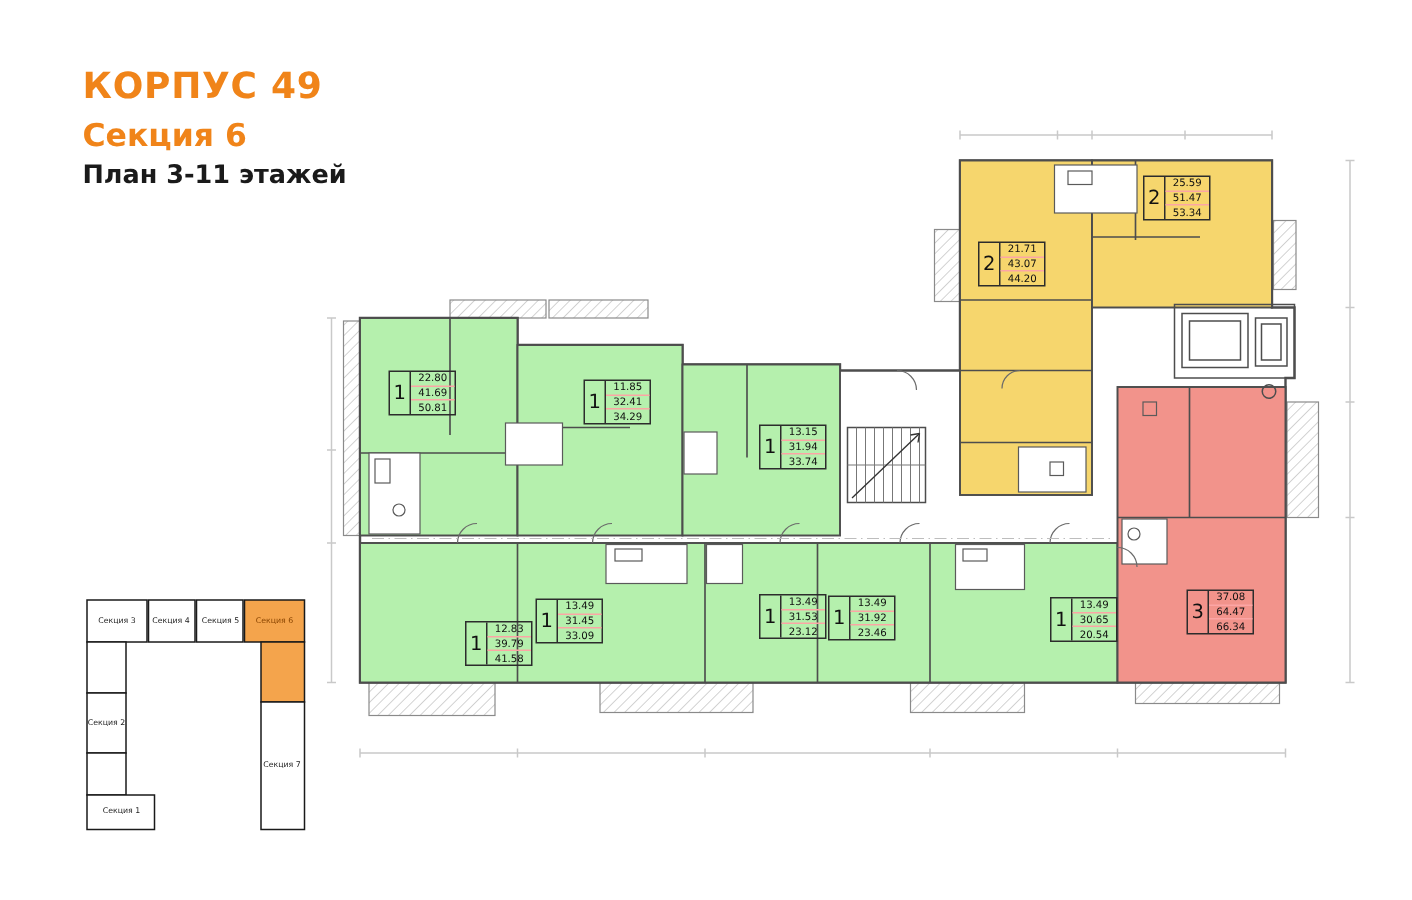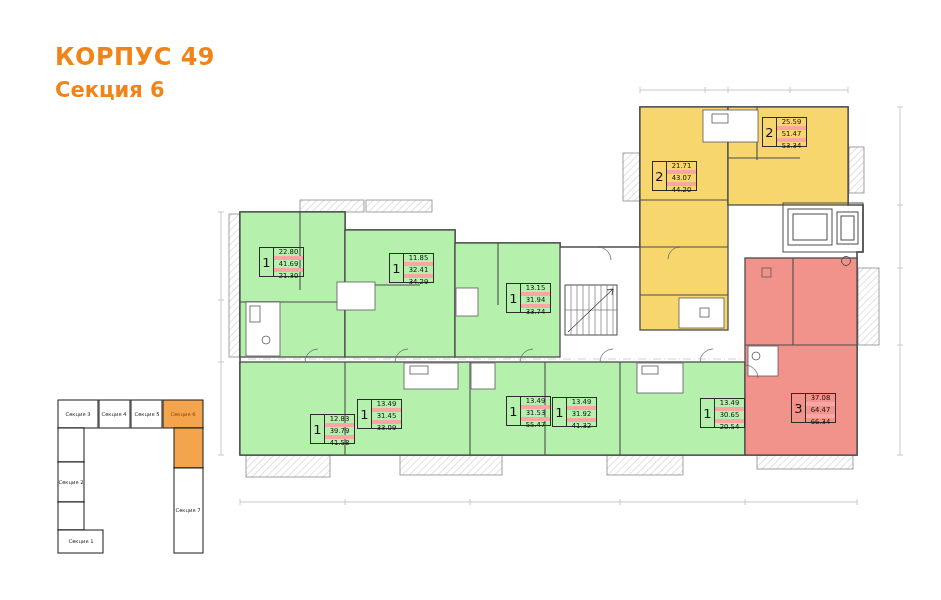--- a/index.html
+++ b/index.html
@@ -9,34 +9,35 @@
   .t-building{font-size:24px;font-weight:bold;letter-spacing:.5px;}
   .t-section{font-size:21px;font-weight:bold;margin-top:6px;}
   .t-plan{font-size:17px;font-weight:bold;color:#1a1a1a;margin-top:6px;}
   svg.plan{position:absolute;left:0;top:0;width:941px;height:600px;}
   
   .apt-label{position:absolute;display:flex;border:1px solid #2c2c2c;height:28px;background:transparent;}
   .apt-rooms{width:13px;border-right:1px solid #2c2c2c;display:flex;align-items:center;
     justify-content:center;font-size:13px;color:#111;}
   .apt-areas{display:flex;flex-direction:column;width:29px;}
   .apt-row{flex:1;display:flex;align-items:center;justify-content:center;font-size:6.8px;
-    color:#111;border-bottom:4px solid #fca5a5;}
+    color:#111;border-bottom:1px solid #fca5a5;}
   .apt-row:last-child{border-bottom:none;}
   
   .mm-label{position:absolute;transform:translate(-50%,-50%);font-size:5.2px;color:#222;
     white-space:nowrap;}
 </style>
 </head>
 <body>
 
 <div class="page">
 
   <div class="titleblock">
     <div class="t-building" style="color: rgb(240, 132, 25);">КОРПУС 49</div>
     <div class="t-section" style="color: rgb(240, 132, 25);">Секция 6</div>
+    <div class="t-plan">План 3-11 этажей</div>
   </div>
 
   <svg class="plan" viewBox="0 0 941 600">
     <defs>
       <pattern id="hatch" width="5" height="5" patternUnits="userSpaceOnUse" patternTransform="rotate(45)">
         <line x1="0" y1="0" x2="0" y2="5" stroke="#c4c4c4" stroke-width="1"></line>
       </pattern>
     </defs>
 
     <g stroke="#c9c9c9" stroke-width="1">
@@ -171,21 +172,21 @@
     </g>
 
     <line x1="248" y1="359" x2="740" y2="359" stroke="#bdbdbd" stroke-width="0.7" stroke-dasharray="8 3 1 3"></line>
   </svg>
 
   <div class="apt-label" style="left:259px;top:247px;">
     <div class="apt-rooms">1</div>
     <div class="apt-areas">
       <div class="apt-row">22.80</div>
       <div class="apt-row">41.69</div>
-      <div class="apt-row">21.30</div>
+      <div class="apt-row">50.81</div>
     </div>
   </div>
 
   <div class="apt-label" style="left:389px;top:253px;">
     <div class="apt-rooms">1</div>
     <div class="apt-areas">
       <div class="apt-row">11.85</div>
       <div class="apt-row">32.41</div>
       <div class="apt-row">34.29</div>
     </div>
@@ -234,30 +235,30 @@
       <div class="apt-row">31.45</div>
       <div class="apt-row">33.09</div>
     </div>
   </div>
 
   <div class="apt-label" style="left:506px;top:396px;">
     <div class="apt-rooms">1</div>
     <div class="apt-areas">
       <div class="apt-row">13.49</div>
       <div class="apt-row">31.53</div>
-      <div class="apt-row">55.47</div>
+      <div class="apt-row">23.12</div>
     </div>
   </div>
 
   <div class="apt-label" style="left:552px;top:397px;">
     <div class="apt-rooms">1</div>
     <div class="apt-areas">
       <div class="apt-row">13.49</div>
       <div class="apt-row">31.92</div>
-      <div class="apt-row">41.32</div>
+      <div class="apt-row">23.46</div>
     </div>
   </div>
 
   <div class="apt-label" style="left:700px;top:398px;">
     <div class="apt-rooms">1</div>
     <div class="apt-areas">
       <div class="apt-row">13.49</div>
       <div class="apt-row">30.65</div>
       <div class="apt-row">20.54</div>
     </div>

